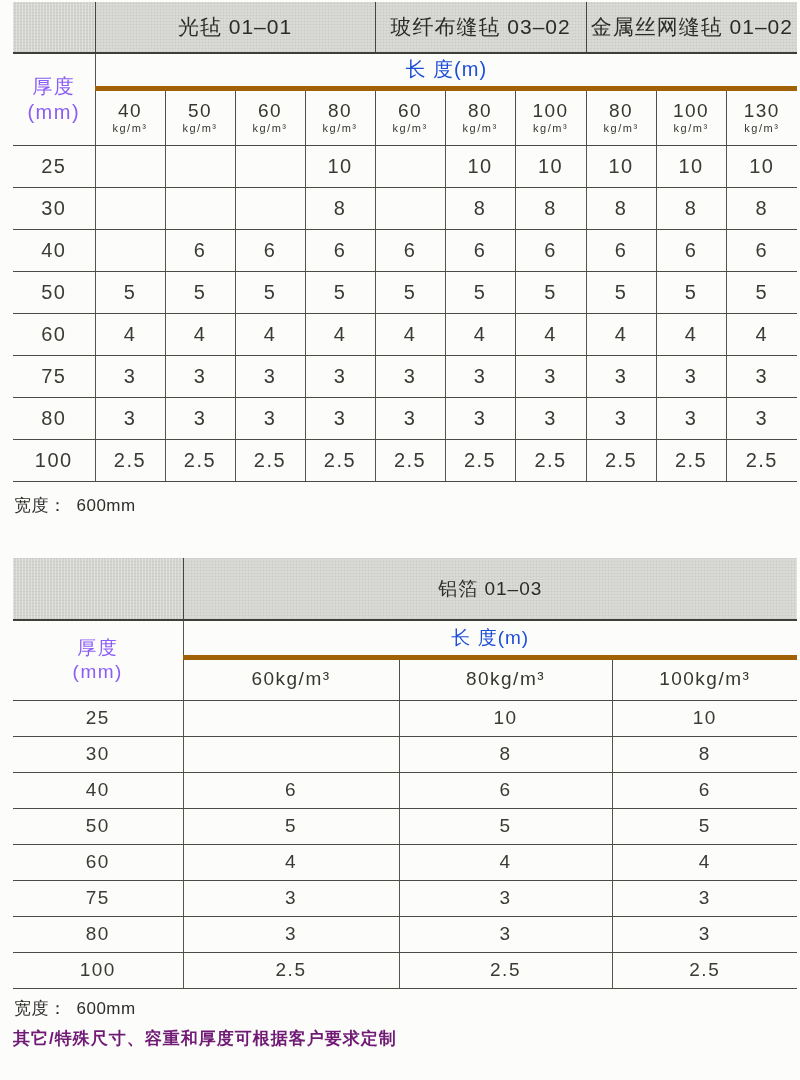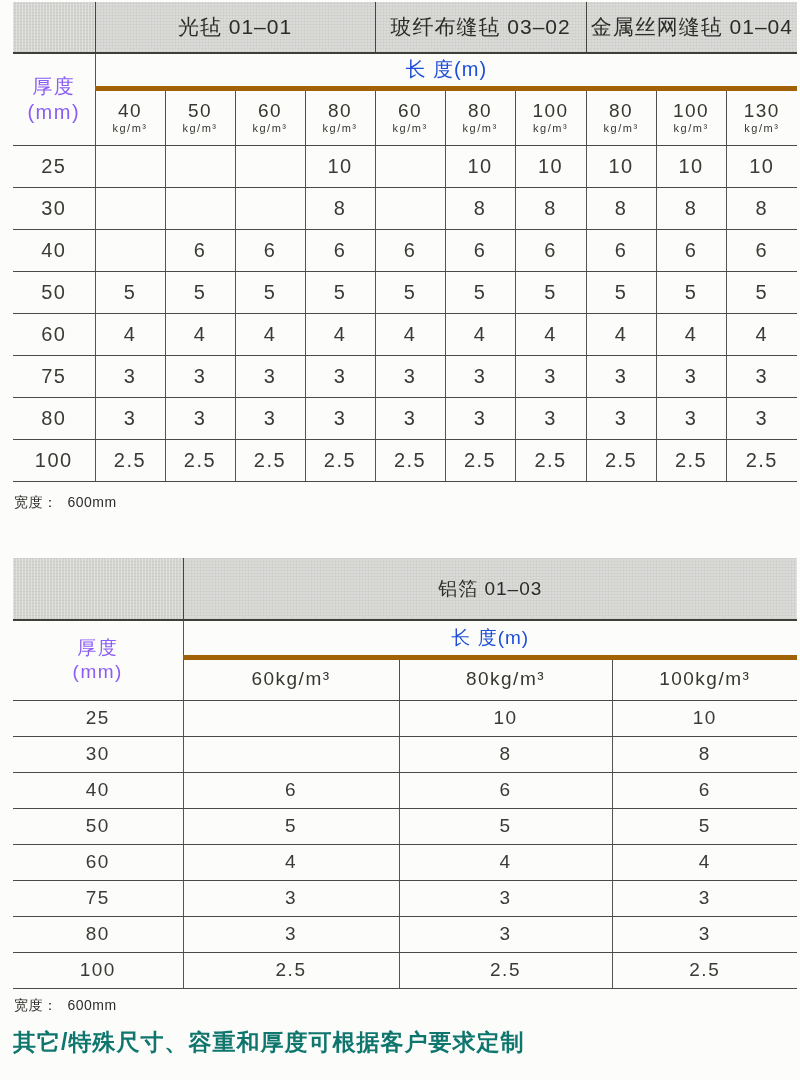--- a/index.html
+++ b/index.html
@@ -59,27 +59,27 @@
 
   
   tbody td {
     border-bottom:1px solid #4c4b46;
     font-size:20px; letter-spacing:1.5px; color:#3b3a35;
   }
   tbody td:not(:last-child) { border-right:1px solid #55544f; }
   .t2 tbody td { font-size:19px; }
 
   
-  .width-note { position:absolute; left:14px; font-size:14px; color:#2e2d2a; letter-spacing:.5px; }
+  .width-note { position:absolute; left:14px; font-size:17px; color:#2e2d2a; letter-spacing:.5px; }
   .width-note .val { margin-left:10px; letter-spacing:.5px; }
   .wn1 { top:494px; }
   .wn2 { top:997px; }
   .footer-note {
     position:absolute; left:13px; top:1027px;
-    font-size:23px; font-weight:bold; color:#0f766e; letter-spacing:1px;
+    font-size:17px; font-weight:bold; color:#701a75; letter-spacing:1px;
   }
 </style>
 </head>
 <body>
 
 <div class="page">
 
   <table class="t1">
     <colgroup>
       <col style="width:82px">
@@ -92,21 +92,21 @@
         <col style="width:71px">
       <col style="width:70px">
         <col style="width:70px">
         <col style="width:71px">
     </colgroup>
     <tbody>
       <tr class="band">
         <td></td>
         <td colspan="4">光毡 01–01</td>
         <td colspan="3">玻纤布缝毡 03–02</td>
-        <td colspan="3">金属丝网缝毡 01–04</td>
+        <td colspan="3">金属丝网缝毡 01–02</td>
       </tr>
       <tr class="lenrow">
         <td class="thick" rowspan="2">
           <div>厚度</div>
           <div>(mm)</div>
         </td>
         <td class="len" colspan="10">长 度(m)</td>
       </tr>
       <tr class="denrow">
         <td>

